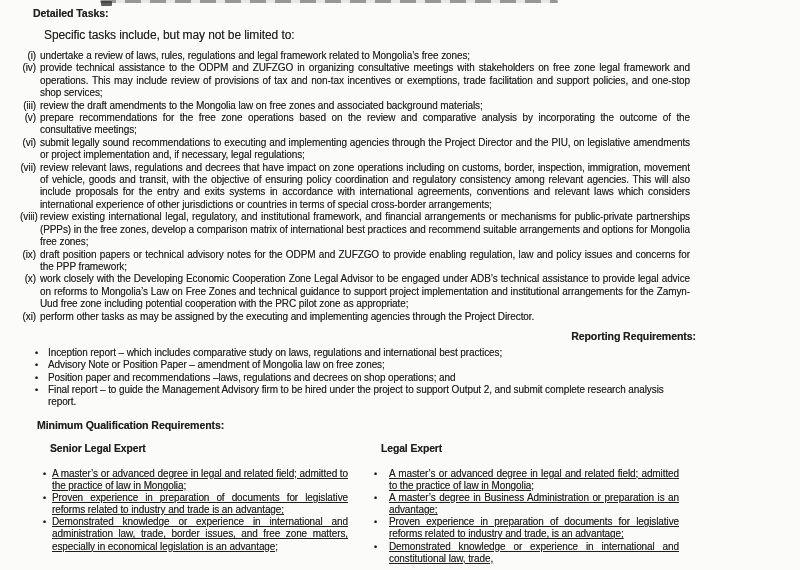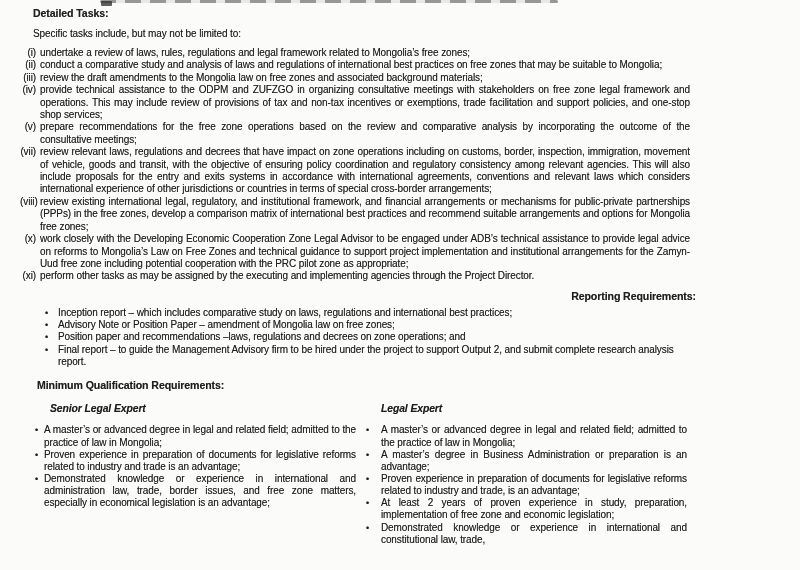--- a/index.html
+++ b/index.html
@@ -26,60 +26,60 @@
   .artifact-mark {
     position: absolute; top: 1px; left: 101px; width: 11px; height: 5px;
     background: rgba(40,40,40,0.75); border-radius: 1px; filter: blur(0.4px);
   }
 
   h1, h2 {
     font-size: 10.6px; font-weight: bold; margin: 0; padding: 0 0 0 33px;
   }
   h1 { padding-top: 7px; }
   .intro {
-    margin: 9px 0 0 0; padding-left: 33px; font-size: 10px;
+    margin: 9px 0 0 0; padding-left: 44px; font-size: 12px;
   }
 
   
   ol.tasks {
     list-style: none; margin: 8px 0 0 0; padding: 0 6px 0 20px;
     font-size: 10px; line-height: 12.4px;
   }
   li.task { display: flex; align-items: flex-start; }
   li.task .num {
     flex: none; width: 16px; margin-right: 4px; text-align: right;
     white-space: nowrap;
   }
   li.task .ttext { flex: 1; text-align: justify; }
 
   
   h2.reporting { margin-top: 7px; text-align: right; }
   ul.reports {
-    list-style: none; margin: 5px 0 0 12px; padding: 0 22px 0 31px;
+    list-style: none; margin: 5px 0 0 2px; padding: 0 22px 0 31px;
     font-size: 10px; line-height: 12.3px;
   }
   ul.reports li { position: relative; padding-left: 15px; }
   ul.reports li::before {
     content: "\2022"; position: absolute; left: 2px; top: 0; font-size: 9px;
   }
 
   
   h2.mqr { margin-top: 11px; padding-left: 37px; }
   .cols {
     display: flex; gap: 2px; margin-top: 12px;
     padding: 0 5px 0 31px;
     font-size: 10px; line-height: 12.15px;
   }
   .col-left  { width: 329px; flex: none; }
   .col-right { flex: 1; }
   .col h3 {
-    font-size: 10.4px; font-weight: bold; font-style: italic;
+    font-size: 10.4px; font-weight: bold; 
     margin: 0 0 9px 0; padding-left: 19px;
   }
-  .col ul { list-style: none; margin: 4px; padding: 0; }
+  .col ul { list-style: none; margin: 12px; padding: 0; text-decoration: underline; }
   .col-left  ul li { position: relative; padding-left: 9px;  text-align: justify; }
   .col-right ul li { position: relative; padding-left: 15px; text-align: justify; }
   .col ul li::before {
     content: "\2022"; position: absolute; left: 0; top: 0; font-size: 9px;
   }
 </style>
 </head>
 <body>
 
 <div class="page">
@@ -91,51 +91,55 @@
 
   <p class="intro">Specific tasks include, but may not be limited to:</p>
 
   <ol class="tasks">
 
       <li class="task">
         <span class="num">(i)</span>
         <span class="ttext">undertake a review of laws, rules, regulations and legal framework related to Mongolia’s free zones;</span>
       </li>
 
-      <li class="task">
-        <span class="num">(ii)</span>
-        <span class="ttext">conduct a comparative study and analysis of laws and regulations of international best practices on free zones that may be suitable to Mongolia;</span>
+
+      <li class="task">
+        <span class="num">(iv)</span>
+        <span class="ttext">provide technical assistance to the ODPM and ZUFZGO in organizing consultative meetings with stakeholders on free zone legal framework and operations. This may include review of provisions of tax and non-tax incentives or exemptions, trade facilitation and support policies, and one-stop shop services;</span>
       </li>
 
       <li class="task">
         <span class="num">(iii)</span>
         <span class="ttext">review the draft amendments to the Mongolia law on free zones and associated background materials;</span>
       </li>
 
       <li class="task">
-        <span class="num">(iv)</span>
-        <span class="ttext">provide technical assistance to the ODPM and ZUFZGO in organizing consultative meetings with stakeholders on free zone legal framework and operations. This may include review of provisions of tax and non-tax incentives or exemptions, trade facilitation and support policies, and one-stop shop services;</span>
-      </li>
-
-      <li class="task">
         <span class="num">(v)</span>
         <span class="ttext">prepare recommendations for the free zone operations based on the review and comparative analysis by incorporating the outcome of the consultative meetings;</span>
       </li>
 
+      <li class="task">
+        <span class="num">(vi)</span>
+        <span class="ttext">submit legally sound recommendations to executing and implementing agencies through the Project Director and the PIU, on legislative amendments or project implementation and, if necessary, legal regulations;</span>
+      </li>
 
       <li class="task">
         <span class="num">(vii)</span>
         <span class="ttext">review relevant laws, regulations and decrees that have impact on zone operations including on customs, border, inspection, immigration, movement of vehicle, goods and transit, with the objective of ensuring policy coordination and regulatory consistency among relevant agencies. This will also include proposals for the entry and exits systems in accordance with international agreements, conventions and relevant laws which considers international experience of other jurisdictions or countries in terms of special cross-border arrangements;</span>
       </li>
 
       <li class="task">
         <span class="num">(viii)</span>
         <span class="ttext">review existing international legal, regulatory, and institutional framework, and financial arrangements or mechanisms for public-private partnerships (PPPs) in the free zones, develop a comparison matrix of international best practices and recommend suitable arrangements and options for Mongolia free zones;</span>
       </li>
 
+      <li class="task">
+        <span class="num">(ix)</span>
+        <span class="ttext">draft position papers or technical advisory notes for the ODPM and ZUFZGO to provide enabling regulation, law and policy issues and concerns for the PPP framework;</span>
+      </li>
 
       <li class="task">
         <span class="num">(x)</span>
         <span class="ttext">work closely with the Developing Economic Cooperation Zone Legal Advisor to be engaged under ADB’s technical assistance to provide legal advice on reforms to Mongolia’s Law on Free Zones and technical guidance to support project implementation and institutional arrangements for the Zamyn-Uud free zone including potential cooperation with the PRC pilot zone as appropriate;</span>
       </li>
 
       <li class="task">
         <span class="num">(xi)</span>
         <span class="ttext">perform other tasks as may be assigned by the executing and implementing agencies through the Project Director.</span>
       </li>
@@ -147,21 +151,21 @@
 
       <li>
         <span>Inception report – which includes comparative study on laws, regulations and international best practices;</span>
       </li>
 
       <li>
         <span>Advisory Note or Position Paper – amendment of Mongolia law on free zones;</span>
       </li>
 
       <li>
-        <span>Position paper and recommendations –laws, regulations and decrees on zone operations; and</span>
+        <span>Position paper and recommendations –laws, regulations and decrees on shop operations; and</span>
       </li>
 
       <li>
         <span>Final report – to guide the Management Advisory firm to be hired under the project to support Output 2, and submit complete research analysis report.</span>
       </li>
     </ul>
 
   <h2 class="mqr">Minimum Qualification Requirements:</h2>
 
   <div class="cols">
@@ -195,23 +199,20 @@
 
           <li>
             <span>A master’s degree in Business Administration or preparation is an advantage;</span>
           </li>
 
 
           <li>
             <span>Proven experience in preparation of documents for legislative reforms related to industry and trade, is an advantage;</span>
           </li>
 
-          <li>
-            <span>At least 2 years of proven experience in study, preparation, implementation of free zone and economic legislation;</span>
-          </li>
 
           <li>
             <span>Demonstrated knowledge or experience in international and constitutional law, trade,</span>
           </li>
         </ul>
     </div>
 
   </div>
 </div>
 

